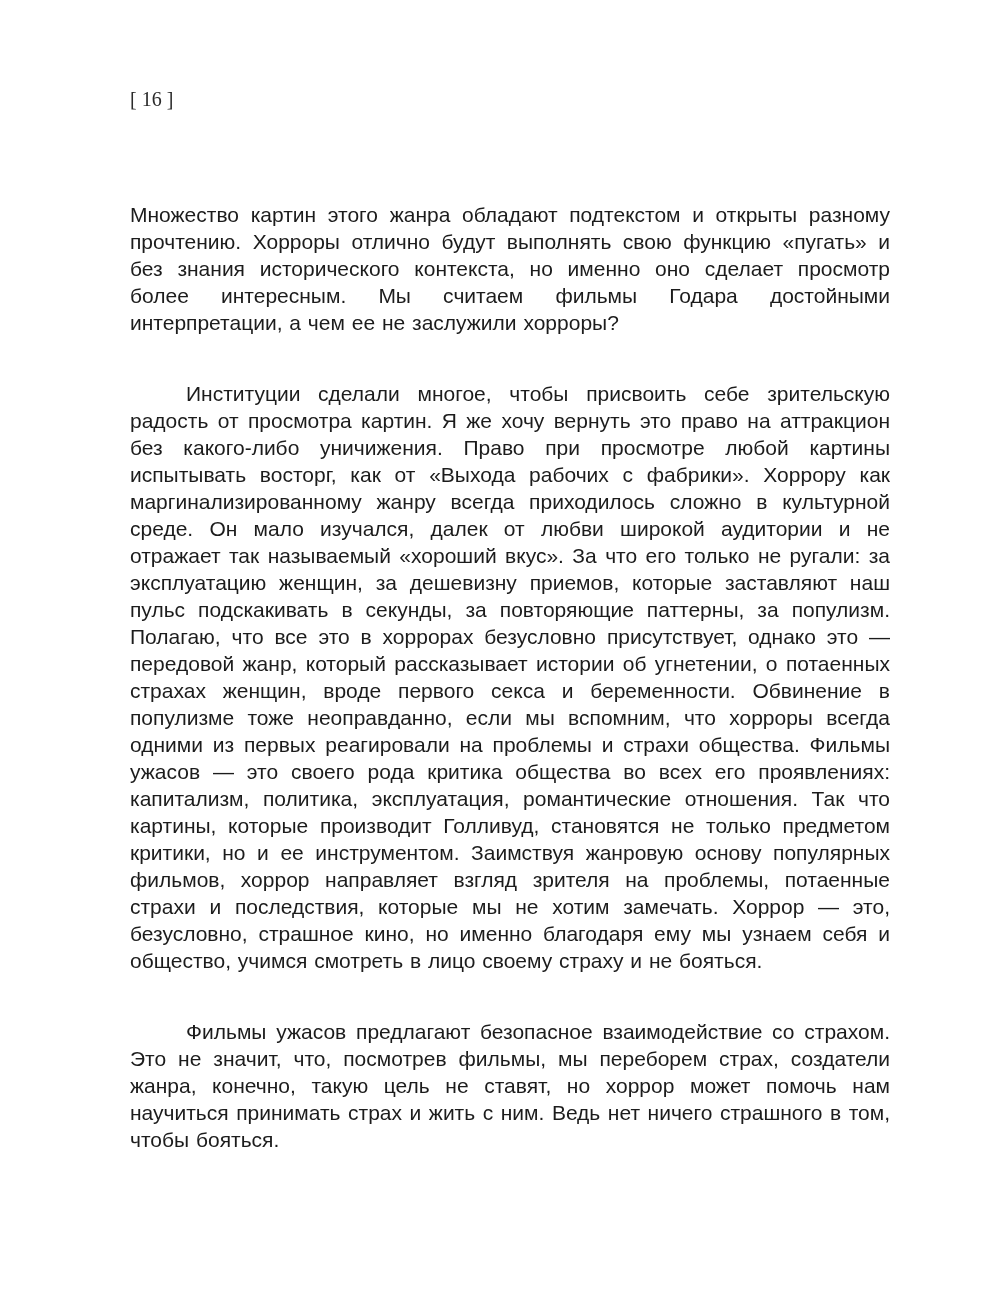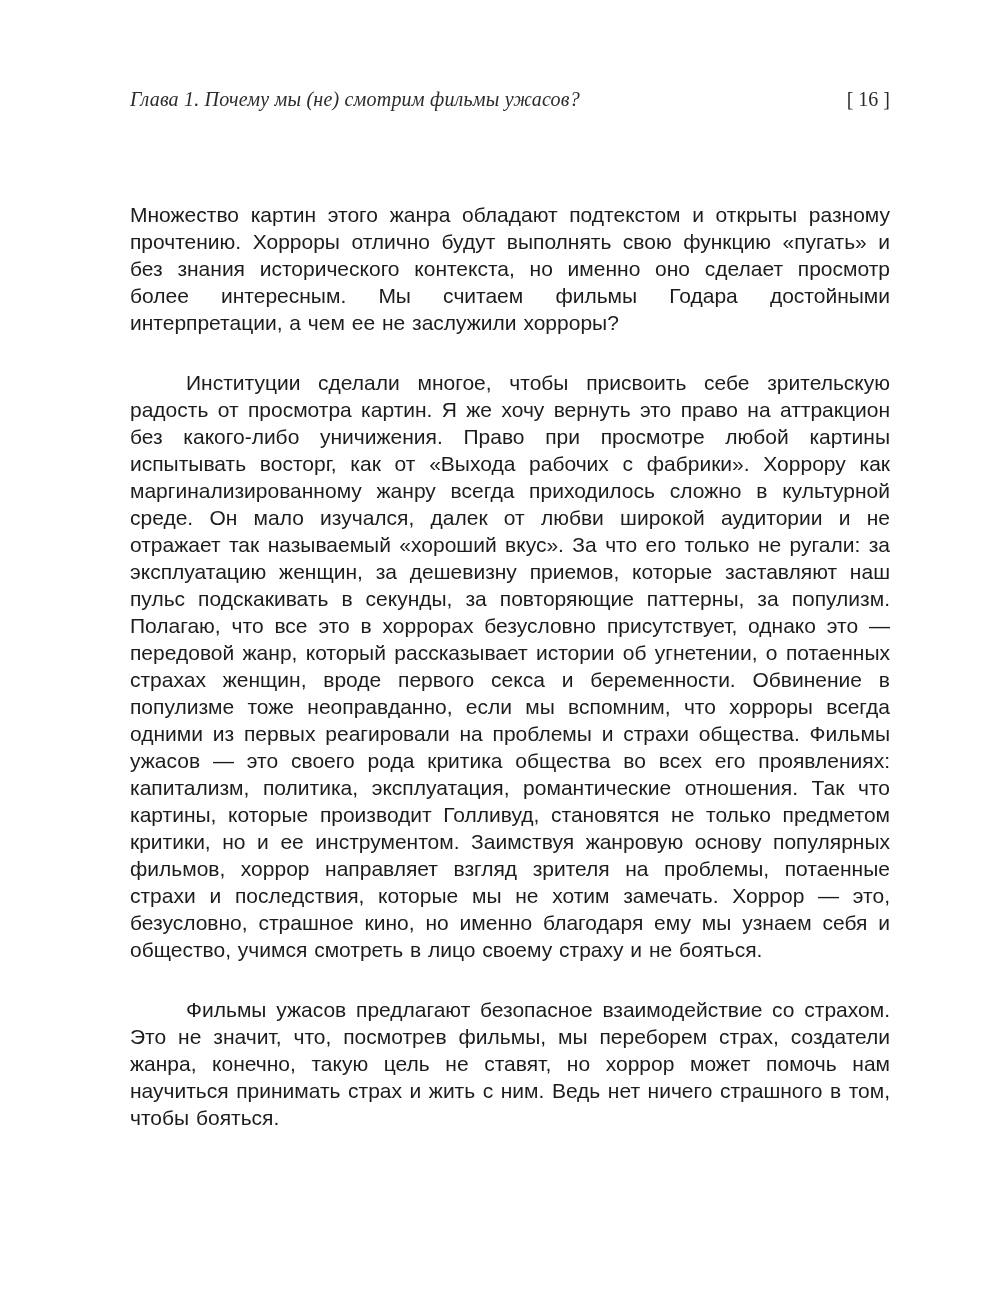--- a/index.html
+++ b/index.html
@@ -44,33 +44,32 @@
     width: 760px;
   }
   .content p {
     font-size: 21px;
     line-height: 27px;
     text-align: justify;
     margin: 0;
     word-spacing: 1px;
   }
   .content p + p {
-    margin-top: 33px;
+    margin-top: 44px;
   }
   .content p.indent {
     text-indent: 56px;
   }
 </style>
 </head>
 <body>
 
 <div class="page">
 
   <div class="page-header">
-    <span class="chapter-title">Глава 1. Почему мы (не) смотрим фильмы ужасов?</span>
     <span class="page-number">[ 16 ]</span>
   </div>
 
   <div class="content">
     <p>Множество картин этого жанра обладают подтекстом и открыты разному прочтению. Хорроры отлично будут выполнять свою функцию «пугать» и без знания исторического контекста, но именно оно сделает просмотр более интересным. Мы считаем фильмы Годара достойными интерпретации, а чем ее не заслужили хорроры?</p>
     <p class="indent">Институции сделали многое, чтобы присвоить себе зрительскую радость от просмотра картин. Я же хочу вернуть это право на аттракцион без какого-либо уничижения. Право при просмотре любой картины испытывать восторг, как от «Выхода рабочих с фабрики». Хоррору как маргинализированному жанру всегда приходилось сложно в культурной среде. Он мало изучался, далек от любви широкой аудитории и не отражает так называемый «хороший вкус». За что его только не ругали: за эксплуатацию женщин, за дешевизну приемов, которые заставляют наш пульс подскакивать в секунды, за повторяющие паттерны, за популизм. Полагаю, что все это в хоррорах безусловно присутствует, однако это — передовой жанр, который рассказывает истории об угнетении, о потаенных страхах женщин, вроде первого секса и беременности. Обвинение в популизме тоже неоправданно, если мы вспомним, что хорроры всегда одними из первых реагировали на проблемы и страхи общества. Фильмы ужасов — это своего рода критика общества во всех его проявлениях: капитализм, политика, эксплуатация, романтические отношения. Так что картины, которые производит Голливуд, становятся не только предметом критики, но и ее инструментом. Заимствуя жанровую основу популярных фильмов, хоррор направляет взгляд зрителя на проблемы, потаенные страхи и последствия, которые мы не хотим замечать. Хоррор — это, безусловно, страшное кино, но именно благодаря ему мы узнаем себя и общество, учимся смотреть в лицо своему страху и не бояться.</p>
     <p class="indent">Фильмы ужасов предлагают безопасное взаимодействие со страхом. Это не значит, что, посмотрев фильмы, мы переборем страх, создатели жанра, конечно, такую цель не ставят, но хоррор может помочь нам научиться принимать страх и жить с ним. Ведь нет ничего страшного в том, чтобы бояться.</p>
   </div>
 
 </div>

